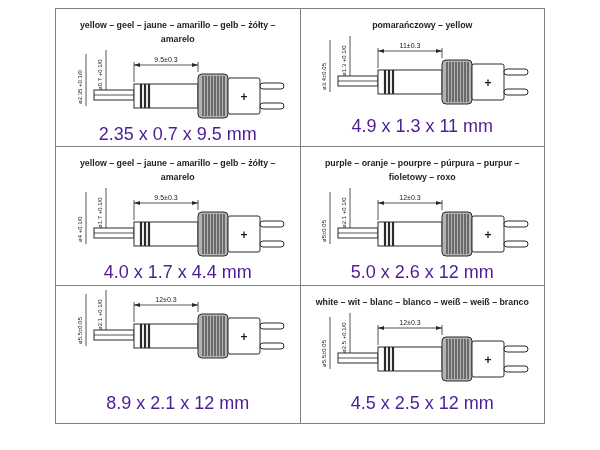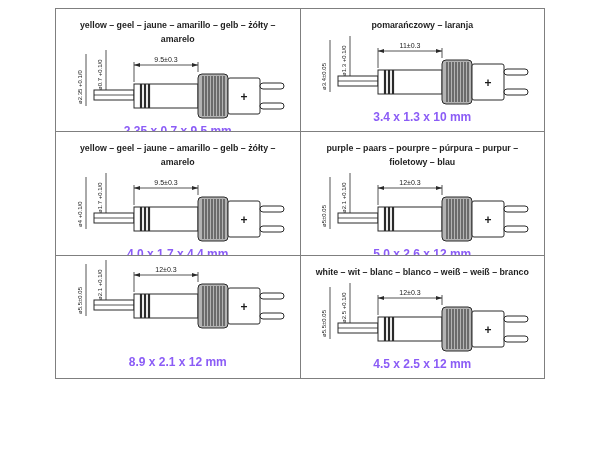--- a/index.html
+++ b/index.html
@@ -1,36 +1,36 @@
 <!DOCTYPE html>
 <html><head>
 <meta charset="utf-8">
 <style>
   html,body{margin:0;padding:0;}
   body{
     width:600px;height:450px;background:#ffffff;position:relative;
     font-family:"Liberation Sans",sans-serif;color:#1a1a1a;
   }
   .panel{
-    position:absolute;left:55px;top:8px;width:490px;height:371px;
+    position:absolute;left:55px;top:8px;width:490px;height:416px;
     box-sizing:border-box;border:1px solid #7f7f7f;background:#7f7f7f;
     display:grid;grid-template-columns:1fr 1fr;grid-template-rows:1fr 1fr 1fr;gap:1px;
   }
   .cell{
     background:#ffffff;display:flex;flex-direction:column;align-items:center;
     overflow:hidden;
   }
   .hdr{margin-top:9px;text-align:center;}
   .hline{
     font-size:8.8px;font-weight:bold;line-height:14px;white-space:nowrap;
     letter-spacing:0;color:#1f1f1f;
   }
   .draw{flex:0 0 auto;margin-top:2px;}
   .size{
-    font-size:12px;font-weight:bold;color:#8b5cf6;margin-bottom:9px;margin-top:auto;
+    font-size:18px;font-weight:normal;color:#4c1d95;margin-bottom:9px;margin-top:auto;
     white-space:nowrap;
   }
   
   .thin{stroke:#2a2a2a;stroke-width:0.8;fill:none;}
   .arrow{fill:#2a2a2a;stroke:none;}
   .part{fill:#ffffff;stroke:#2a2a2a;stroke-width:1;}
   .band{stroke:#2a2a2a;stroke-width:2.2;}
   .knurl{fill:#b3b3b3;stroke:#2a2a2a;stroke-width:1;}
   .kline{stroke:#4d4d4d;stroke-width:1.4;}
   .rot{font-size:6px;fill:#1a1a1a;}
@@ -76,21 +76,21 @@
       <rect class="part" x="160" y="30" width="32" height="36" rx="2"></rect>
       <text class="plus" x="176" y="53" text-anchor="middle">+</text>
       <rect class="part" x="192" y="35" width="24" height="6" rx="3"></rect>
       <rect class="part" x="192" y="55" width="24" height="6" rx="3"></rect>
     </svg>
     <div class="size">2.35 x 0.7 x 9.5 mm</div>
   </div>
 
   <div class="cell">
     <div class="hdr">
-      <div class="hline">pomarańczowy – laranja</div>
+      <div class="hline">pomarańczowy – yellow</div>
     </div>
     <svg class="draw" width="220" height="76" viewBox="0 0 220 76">
       <line class="thin" x1="18" y1="6" x2="18" y2="58"></line>
       <line class="thin" x1="38" y1="2" x2="38" y2="44"></line>
       <text class="rot" x="14" y="56" transform="rotate(-90 14 56)">ø3.4±0.05</text>
       <text class="rot" x="34" y="42" transform="rotate(-90 34 42)">ø1.3 +0.1/0</text>
       <line class="thin" x1="66" y1="14" x2="66" y2="34"></line>
       <line class="thin" x1="130" y1="14" x2="130" y2="24"></line>
       <line class="thin" x1="66" y1="17" x2="130" y2="17"></line>
       <polygon class="arrow" points="66,17 72,15 72,19"></polygon>
@@ -109,21 +109,21 @@
         <line class="kline" x1="144" y1="28" x2="144" y2="68"></line>
         <line class="kline" x1="147" y1="28" x2="147" y2="68"></line>
         <line class="kline" x1="150" y1="28" x2="150" y2="68"></line>
         <line class="kline" x1="153" y1="28" x2="153" y2="68"></line>
         <line class="kline" x1="156" y1="28" x2="156" y2="68"></line>
       <rect class="part" x="160" y="30" width="32" height="36" rx="2"></rect>
       <text class="plus" x="176" y="53" text-anchor="middle">+</text>
       <rect class="part" x="192" y="35" width="24" height="6" rx="3"></rect>
       <rect class="part" x="192" y="55" width="24" height="6" rx="3"></rect>
     </svg>
-    <div class="size">3.4 x 1.3 x 10 mm</div>
+    <div class="size">4.9 x 1.3 x 11 mm</div>
   </div>
 
   <div class="cell">
     <div class="hdr">
       <div class="hline">yellow – geel – jaune – amarillo – gelb – żółty –</div>
       <div class="hline">amarelo</div>
     </div>
     <svg class="draw" width="220" height="76" viewBox="0 0 220 76">
       <line class="thin" x1="18" y1="6" x2="18" y2="58"></line>
       <line class="thin" x1="38" y1="2" x2="38" y2="44"></line>
@@ -153,22 +153,22 @@
       <rect class="part" x="160" y="30" width="32" height="36" rx="2"></rect>
       <text class="plus" x="176" y="53" text-anchor="middle">+</text>
       <rect class="part" x="192" y="35" width="24" height="6" rx="3"></rect>
       <rect class="part" x="192" y="55" width="24" height="6" rx="3"></rect>
     </svg>
     <div class="size">4.0 x 1.7 x 4.4 mm</div>
   </div>
 
   <div class="cell">
     <div class="hdr">
-      <div class="hline">purple – paars – pourpre – púrpura – purpur –</div>
-      <div class="hline">fioletowy – blau</div>
+      <div class="hline">purple – oranje – pourpre – púrpura – purpur –</div>
+      <div class="hline">fioletowy – roxo</div>
     </div>
     <svg class="draw" width="220" height="76" viewBox="0 0 220 76">
       <line class="thin" x1="18" y1="6" x2="18" y2="58"></line>
       <line class="thin" x1="38" y1="2" x2="38" y2="44"></line>
       <text class="rot" x="14" y="56" transform="rotate(-90 14 56)">ø5±0.05</text>
       <text class="rot" x="34" y="42" transform="rotate(-90 34 42)">ø2.1 +0.1/0</text>
       <line class="thin" x1="66" y1="14" x2="66" y2="34"></line>
       <line class="thin" x1="130" y1="14" x2="130" y2="24"></line>
       <line class="thin" x1="66" y1="17" x2="130" y2="17"></line>
       <polygon class="arrow" points="66,17 72,15 72,19"></polygon>

